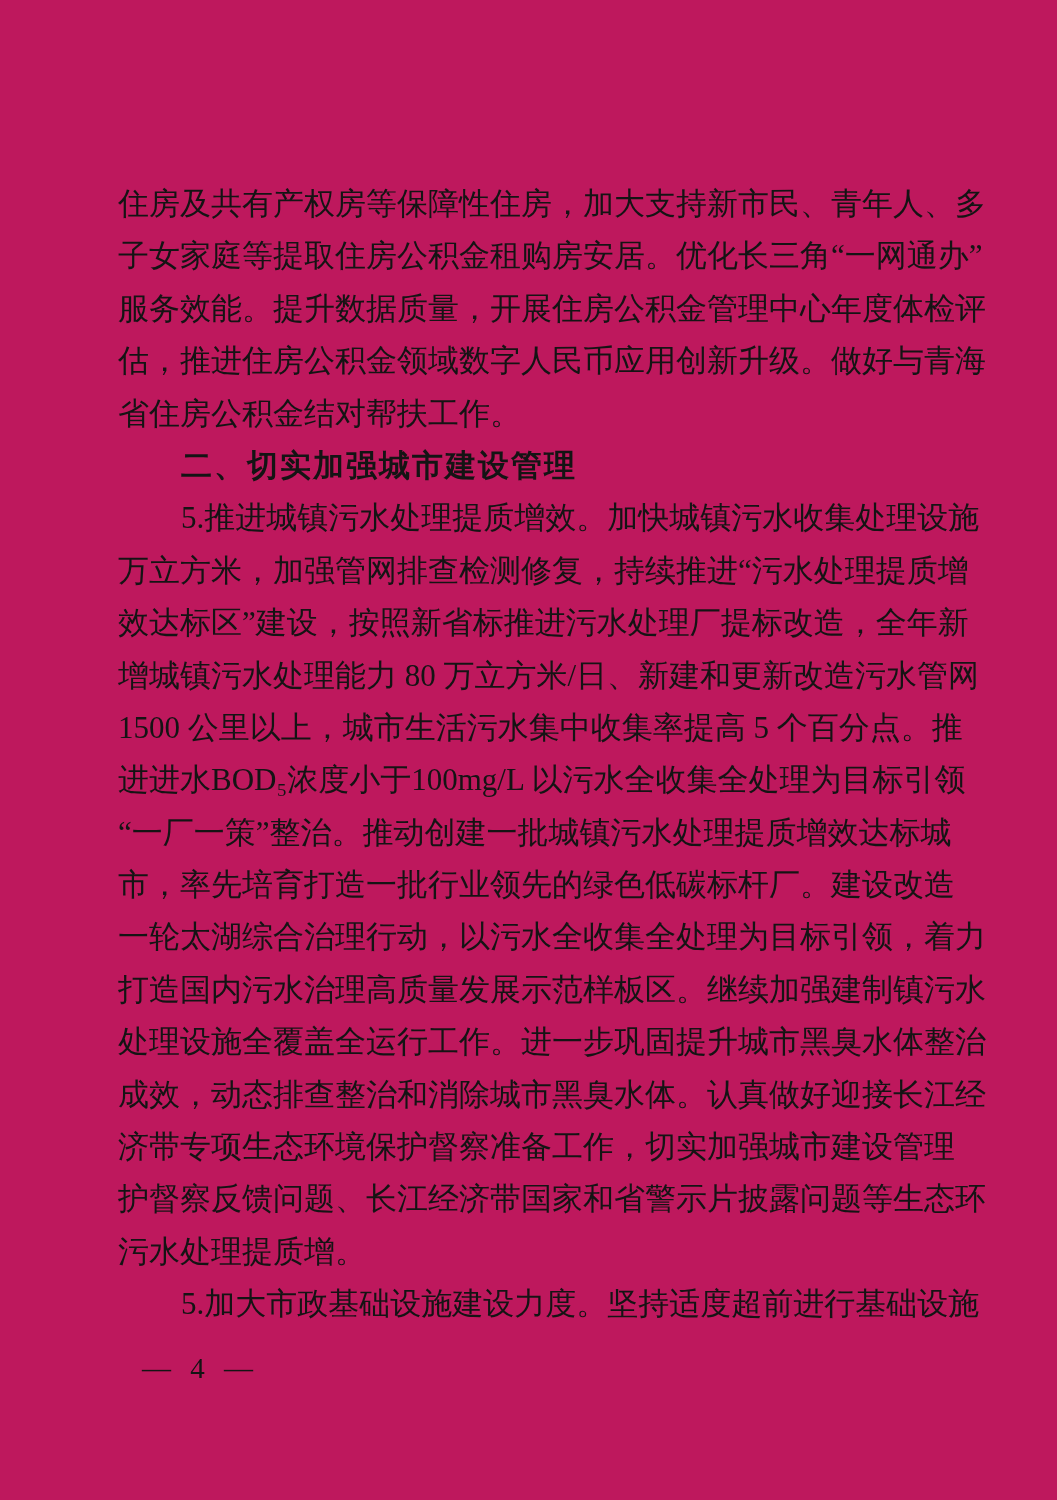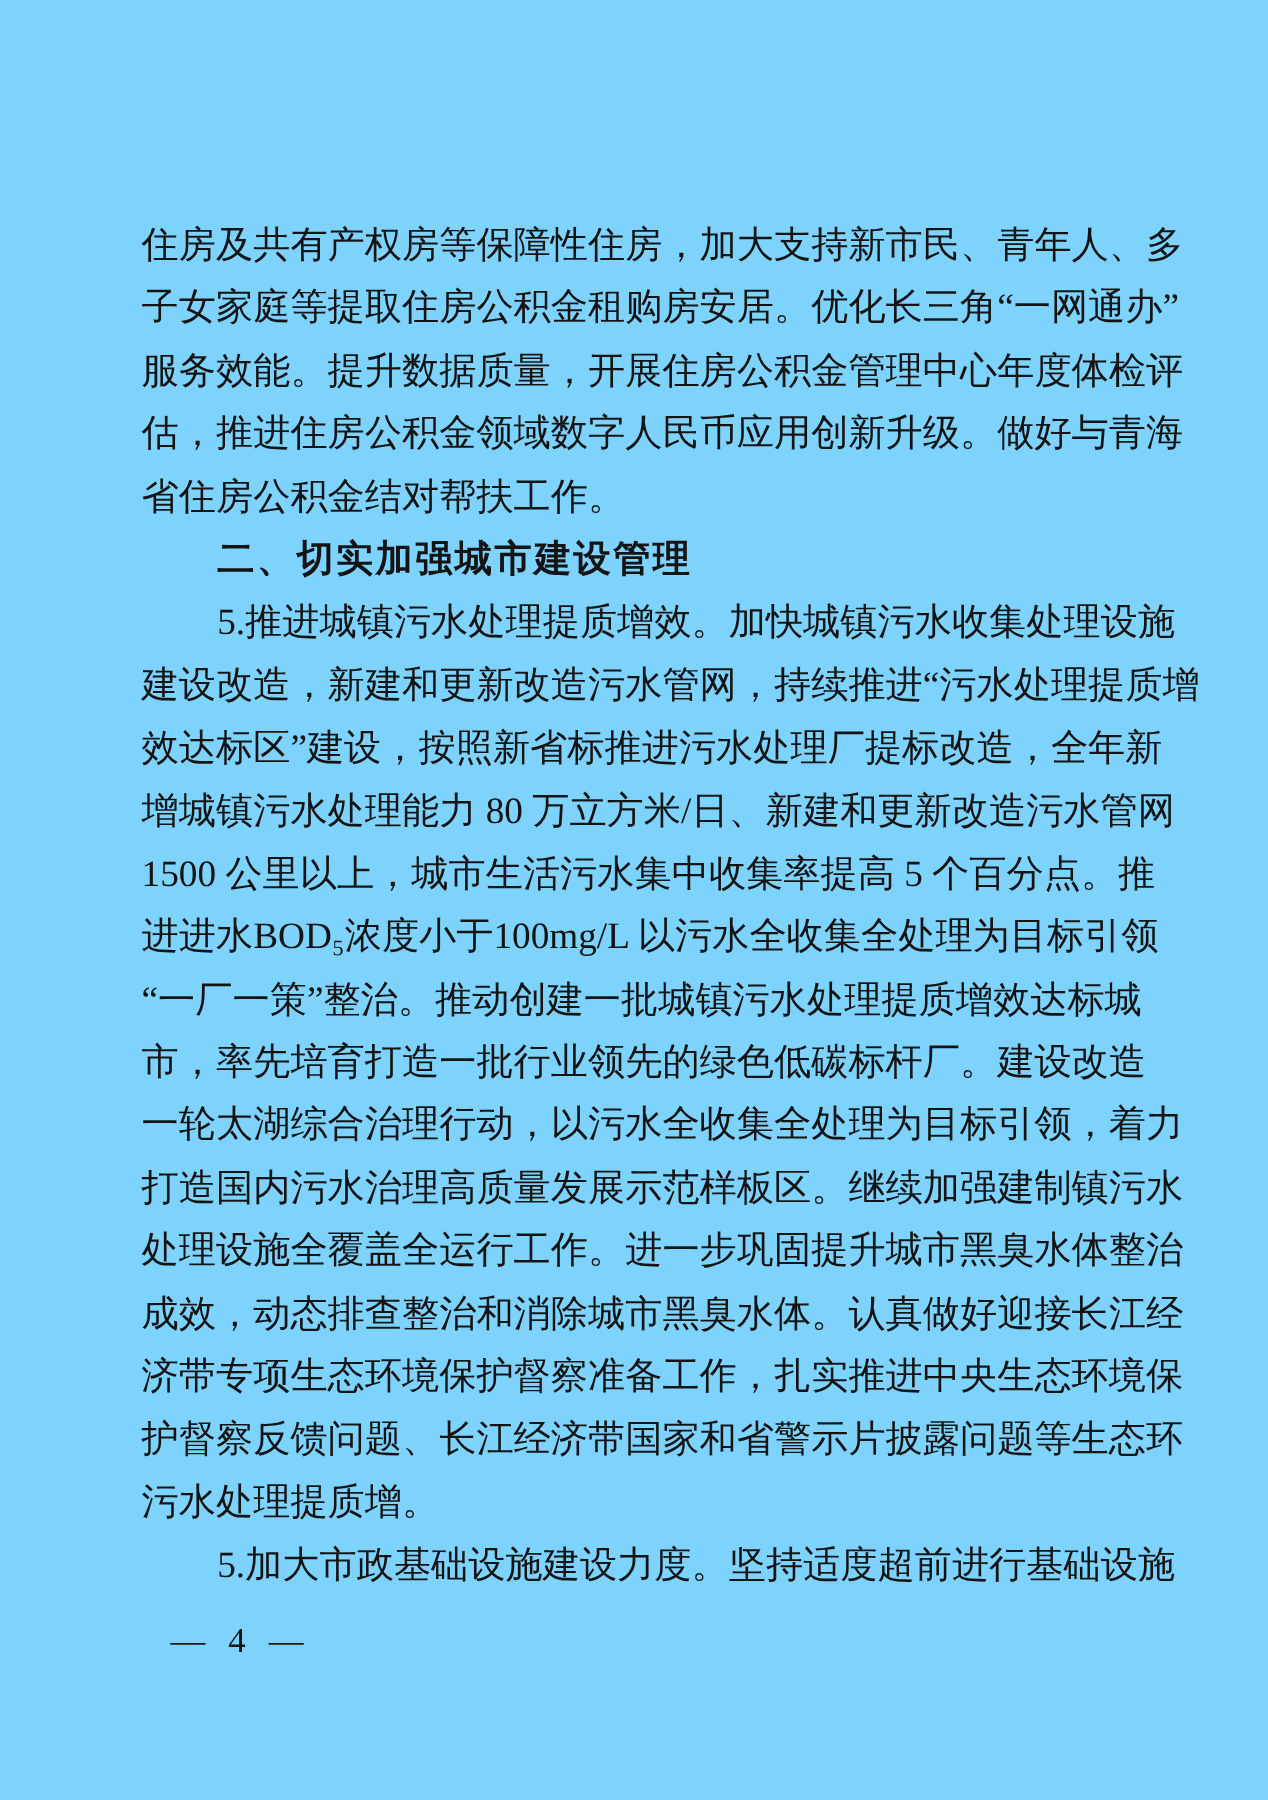--- a/index.html
+++ b/index.html
@@ -5,21 +5,21 @@
   html, body {
     margin: 0;
     padding: 0;
     background: #e8e8e8;
   }
   .page {
     position: relative;
     width: 1057px;
     height: 1500px;
     margin: 0 auto;
-    background: #7dd3fc;
+    background: #be185d;
     overflow: hidden;
     color: #141414;
   }
   .text-block {
     position: absolute;
     left: 118px;
     top: 178px;
     width: 822px;
   }
   .line {
@@ -61,30 +61,30 @@
 
 <div class="page">
   <div class="text-block">
       <div class="line">住房及共有产权房等保障性住房，加大支持新市民、青年人、多</div>
       <div class="line">子女家庭等提取住房公积金租购房安居。优化长三角“一网通办”</div>
       <div class="line">服务效能。提升数据质量，开展住房公积金管理中心年度体检评</div>
       <div class="line">估，推进住房公积金领域数字人民币应用创新升级。做好与青海</div>
       <div class="line align-left">省住房公积金结对帮扶工作。</div>
       <div class="line heading align-left indent">二、切实加强城市建设管理</div>
       <div class="line indent">5.推进城镇污水处理提质增效。加快城镇污水收集处理设施</div>
-      <div class="line">建设改造，新建和更新改造污水管网，持续推进“污水处理提质增</div>
+      <div class="line">万立方米，加强管网排查检测修复，持续推进“污水处理提质增</div>
       <div class="line">效达标区”建设，按照新省标推进污水处理厂提标改造，全年新</div>
       <div class="line">增城镇污水处理能力 80 万立方米/日、新建和更新改造污水管网</div>
       <div class="line">1500 公里以上，城市生活污水集中收集率提高 5 个百分点。推</div>
       <div class="line">进进水BOD₅浓度小于100mg/L 以污水全收集全处理为目标引领</div>
       <div class="line">“一厂一策”整治。推动创建一批城镇污水处理提质增效达标城</div>
       <div class="line">市，率先培育打造一批行业领先的绿色低碳标杆厂。建设改造</div>
       <div class="line">一轮太湖综合治理行动，以污水全收集全处理为目标引领，着力</div>
       <div class="line">打造国内污水治理高质量发展示范样板区。继续加强建制镇污水</div>
       <div class="line">处理设施全覆盖全运行工作。进一步巩固提升城市黑臭水体整治</div>
       <div class="line">成效，动态排查整治和消除城市黑臭水体。认真做好迎接长江经</div>
-      <div class="line">济带专项生态环境保护督察准备工作，扎实推进中央生态环境保</div>
+      <div class="line">济带专项生态环境保护督察准备工作，切实加强城市建设管理</div>
       <div class="line">护督察反馈问题、长江经济带国家和省警示片披露问题等生态环</div>
       <div class="line align-left">污水处理提质增。</div>
       <div class="line indent">5.加大市政基础设施建设力度。坚持适度超前进行基础设施</div>
     </div>
   <div class="page-number">— 4 —</div>
 </div>
 
 </body></html>

